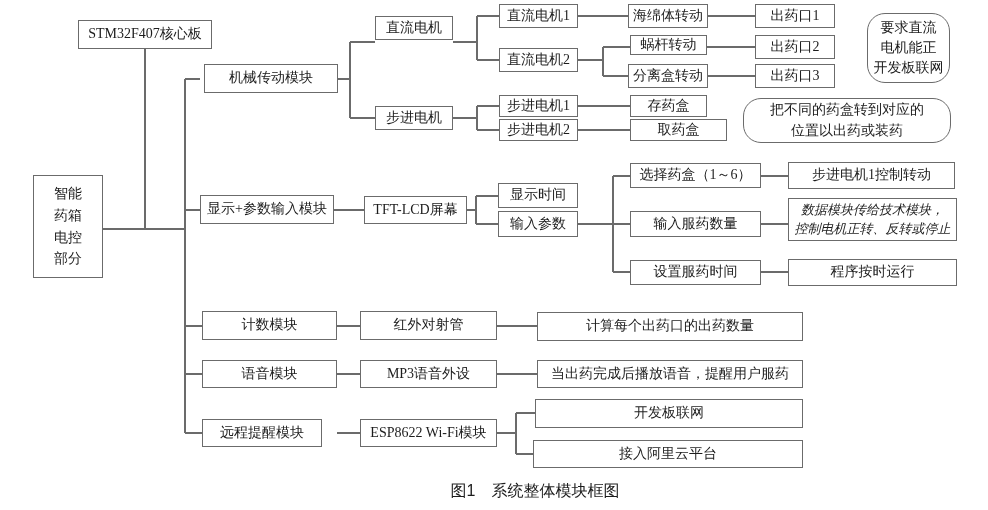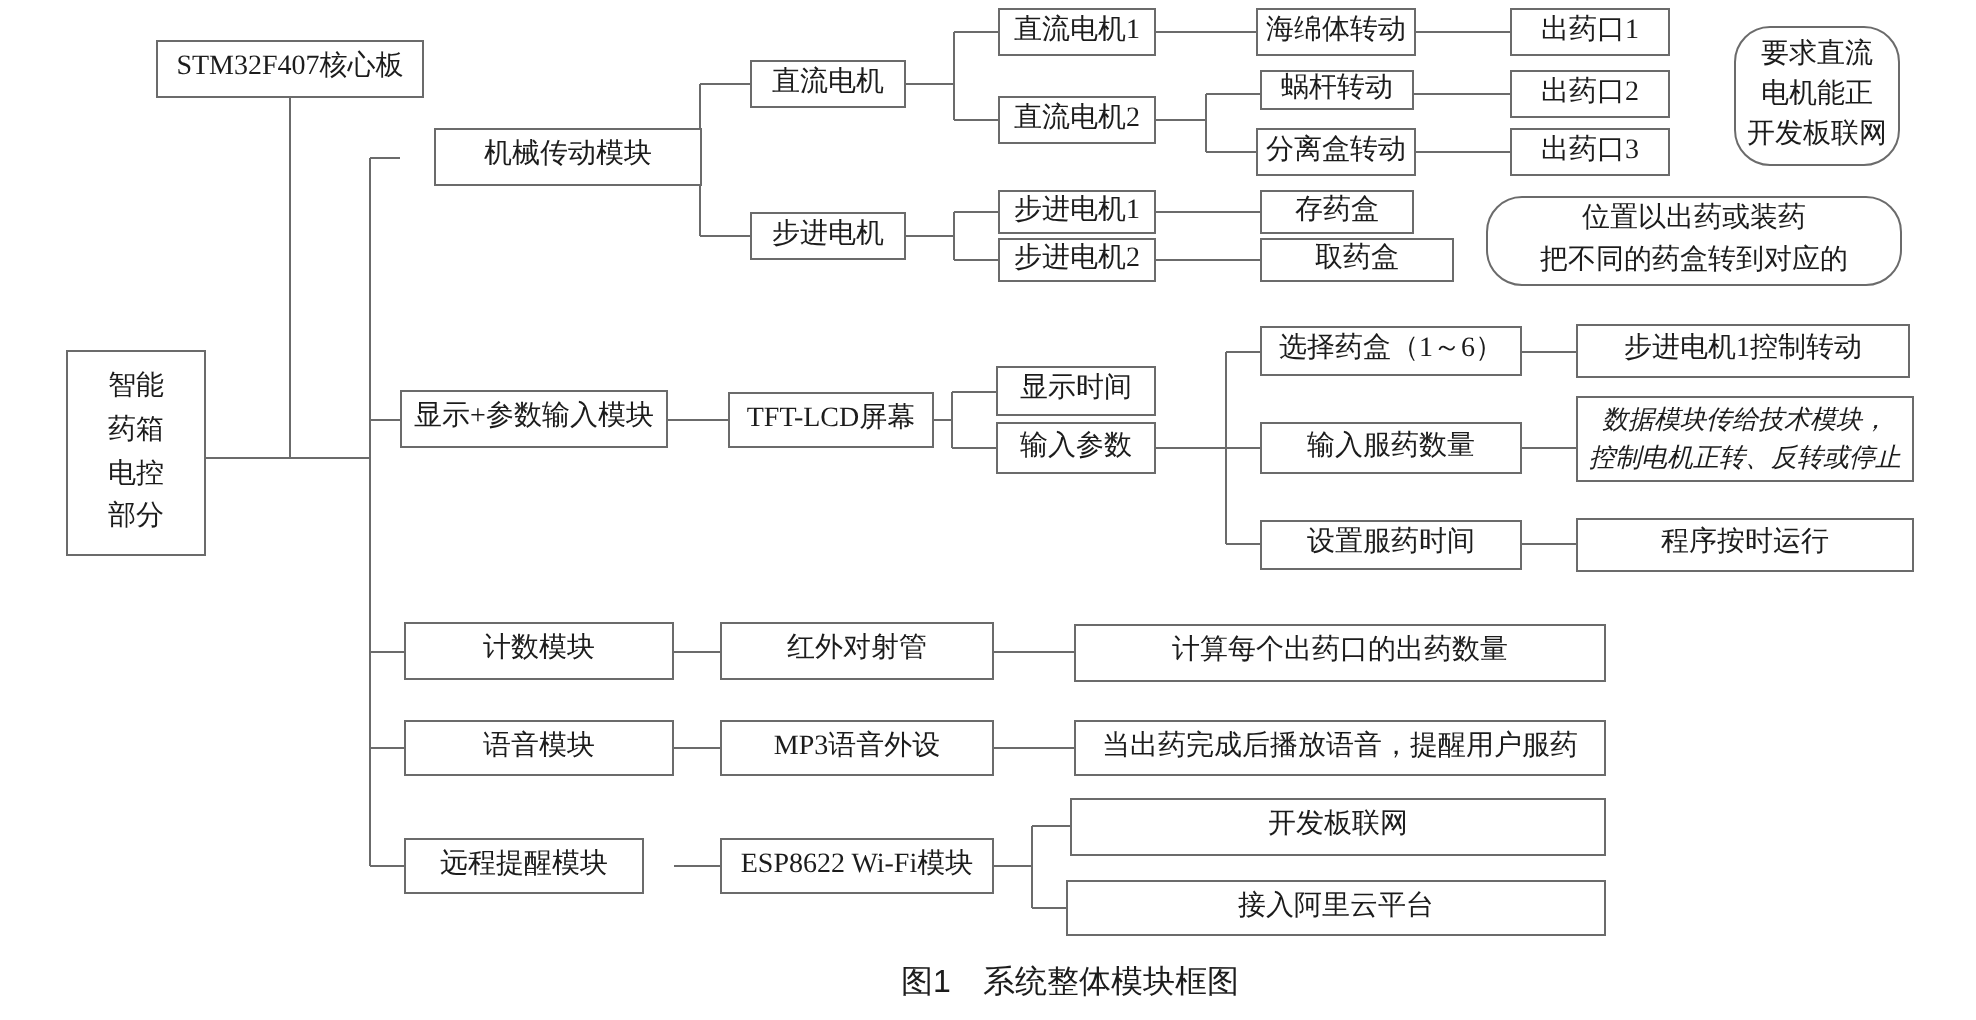--- a/index.html
+++ b/index.html
@@ -97,24 +97,24 @@
   <span>STM32F407核心板</span>
 </div>
 
 <div class="box" style="left:33px;top:175px;width:70px;height:103px;line-height:1.55">
   <span>智能</span>
   <span>药箱</span>
   <span>电控</span>
   <span>部分</span>
 </div>
 
-<div class="box" style="left:217px;top:64px;width:134px;height:29px">
+<div class="box" style="left:204px;top:64px;width:134px;height:29px">
   <span>机械传动模块</span>
 </div>
-<div class="box" style="left:375px;top:30px;width:78px;height:24px">
+<div class="box" style="left:375px;top:16px;width:78px;height:24px">
   <span>直流电机</span>
 </div>
 <div class="box" style="left:375px;top:106px;width:78px;height:24px">
   <span>步进电机</span>
 </div>
 <div class="box" style="left:499px;top:4px;width:79px;height:24px">
   <span>直流电机1</span>
 </div>
 <div class="box" style="left:499px;top:48px;width:79px;height:24px">
   <span>直流电机2</span>
@@ -149,22 +149,22 @@
 <div class="box" style="left:755px;top:64px;width:80px;height:24px">
   <span>出药口3</span>
 </div>
 
 <div class="box rounded" style="left:867px;top:13px;width:83px;height:70px;line-height:1.45">
   <span>要求直流</span>
   <span>电机能正</span>
   <span>开发板联网</span>
 </div>
 <div class="box rounded" style="left:743px;top:98px;width:208px;height:45px;line-height:1.45">
+  <span>把不同的药盒转到对应的</span>
   <span>位置以出药或装药</span>
-  <span>把不同的药盒转到对应的</span>
 </div>
 
 <div class="box" style="left:200px;top:195px;width:134px;height:29px">
   <span>显示+参数输入模块</span>
 </div>
 <div class="box" style="left:364px;top:196px;width:103px;height:28px">
   <span>TFT-LCD屏幕</span>
 </div>
 <div class="box" style="left:498px;top:183px;width:80px;height:25px">
   <span>显示时间</span>

